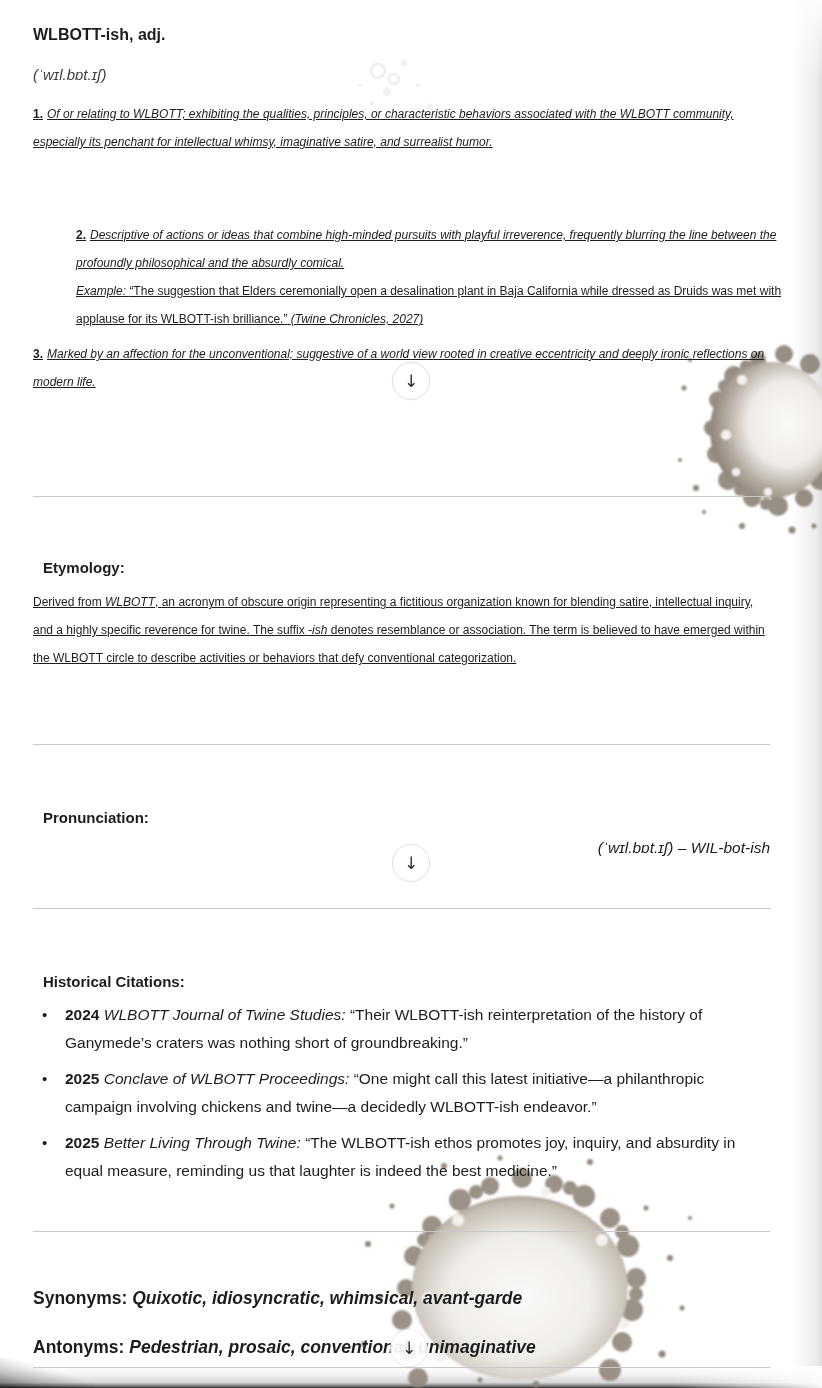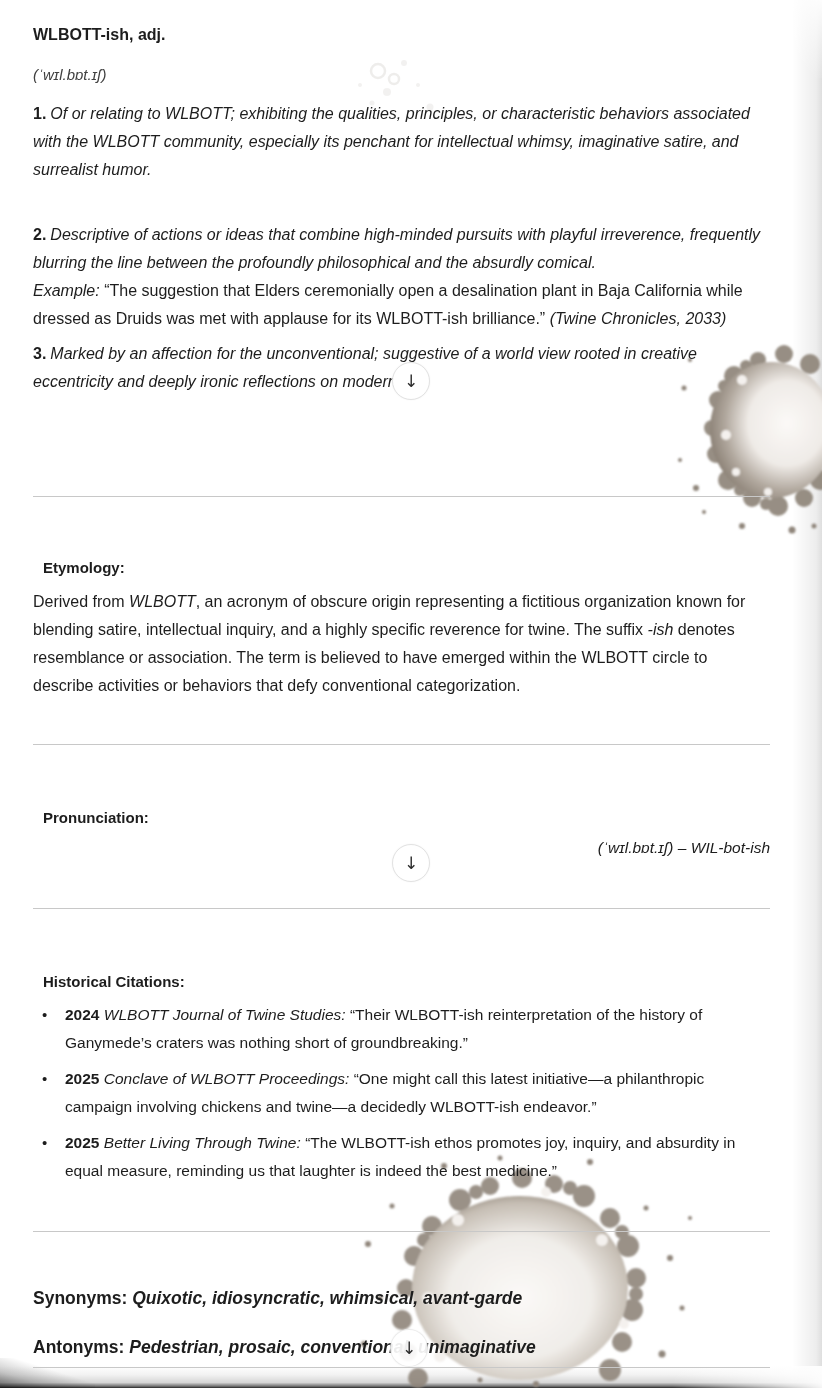--- a/index.html
+++ b/index.html
@@ -22,22 +22,22 @@
     background:linear-gradient(to top right,rgba(0,0,0,0.5) 0%,rgba(0,0,0,0.2) 28%,rgba(0,0,0,0) 58%);}
   
   .splat{position:absolute;z-index:1;pointer-events:none;}
   #splat-top{left:330px;top:45px;}
   #splat-right{right:0;top:340px;}
   #splat-bottom{left:340px;top:1148px;}
   
   .sec{position:absolute;left:33px;width:737px;z-index:2;}
   .page-title{font-size:16px;font-weight:700;margin:0;top:26px;}
   .ipa-line{top:66px;font-style:italic;font-size:15px;color:#404040;}
-  .body-text{font-size:16px;line-height:28px;margin:0;}
-  .def-1{top:100px;} .def-2{top:221px;} .def-3{top:340px;}
+  .body-text{font-size:12px;line-height:28px;margin:0;text-decoration:underline;}
+  .def-1{top:100px;} .def-2{top:221px;margin-left:43px;} .def-3{top:340px;}
   .num{font-weight:700;font-style:normal;margin-right:4px;}
   .it{font-style:italic;}
   .block{display:block;}
   .divider{position:absolute;left:33px;width:737px;border:none;margin:0;
     border-top:1px solid #c8c8c8;z-index:2;}
   .hr1{top:496px;} .hr2{top:744px;} .hr3{top:908px;} .hr4{top:1231px;} .hr5{top:1367px;}
   .h2{font-size:15px;font-weight:700;margin:10px;}
   .ety-h{top:549px;} .ety-p{top:588px;}
   .pron-h{top:799px;} .pron-t{top:839px;font-style:italic;font-size:15.5px;text-align:right;}
   .cit-h{top:963px;}
@@ -200,21 +200,21 @@
 </svg>
 
 <h1 class="sec page-title">WLBOTT-ish, adj.</h1>
 
 <div class="sec ipa-line">(ˈwɪl.bɒt.ɪʃ)</div>
 
 <p class="sec body-text def-1"><b class="num">1.</b><span class="it">Of or relating to WLBOTT; exhibiting the qualities, principles, or characteristic behaviors associated with the WLBOTT community, especially its penchant for intellectual whimsy, imaginative satire, and surrealist humor.</span></p>
 
 <p class="sec body-text def-2"><b class="num">2.</b><span class="it">Descriptive of actions or ideas that combine high-minded pursuits with playful irreverence, frequently blurring the line between the profoundly philosophical and the absurdly comical.</span><span class="block"><span class="it">Example:</span>
 <span>“The suggestion that Elders ceremonially open a desalination plant in Baja California while dressed as Druids was met with applause for its WLBOTT-ish brilliance.”</span>
-<span class="it">(Twine Chronicles, 2033)</span></span></p>
+<span class="it">(Twine Chronicles, 2027)</span></span></p>
 
 <p class="sec body-text def-3"><b class="num">3.</b><span class="it">Marked by an affection for the unconventional; suggestive of a world view rooted in creative eccentricity and deeply ironic reflections on modern life.</span></p>
 
 <hr class="divider hr1">
 
 <h2 class="sec h2 ety-h">Etymology:</h2>
 <p class="sec body-text ety-p"><span>Derived from </span><i>WLBOTT</i><span>, an acronym of obscure origin representing a fictitious organization known for blending satire, intellectual inquiry, and a highly specific reverence for twine. The suffix </span><i>-ish</i><span> denotes resemblance or association. The term is believed to have emerged within the WLBOTT circle to describe activities or behaviors that defy conventional categorization.</span></p>
 
 <hr class="divider hr2">
 

